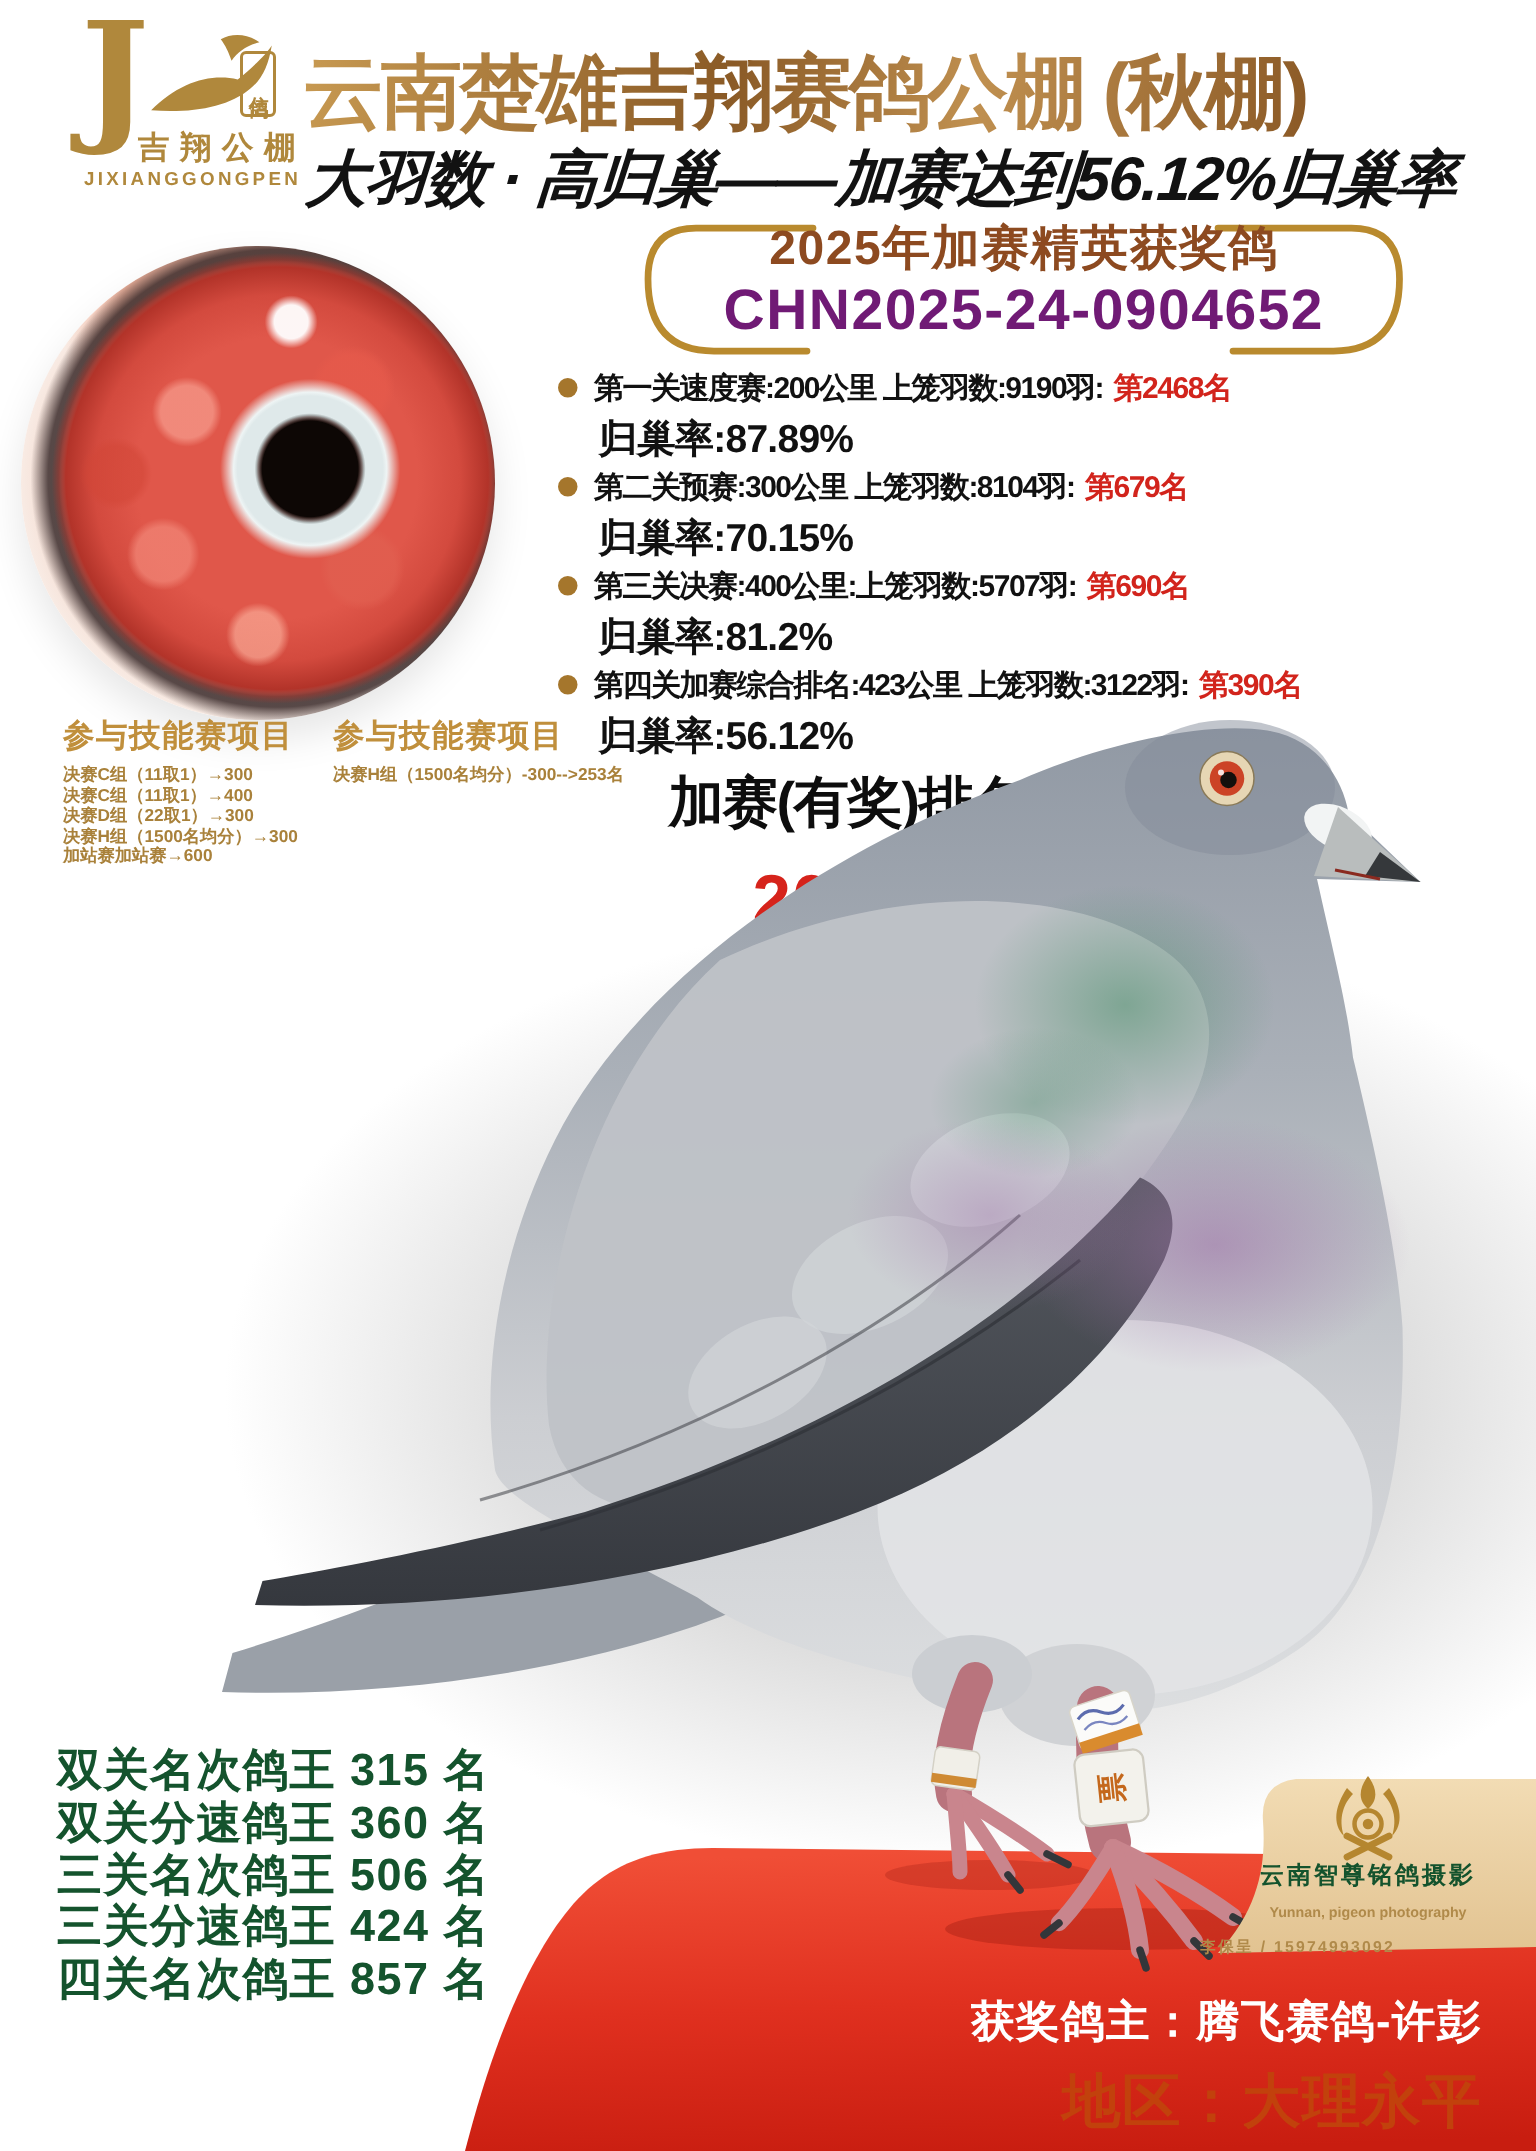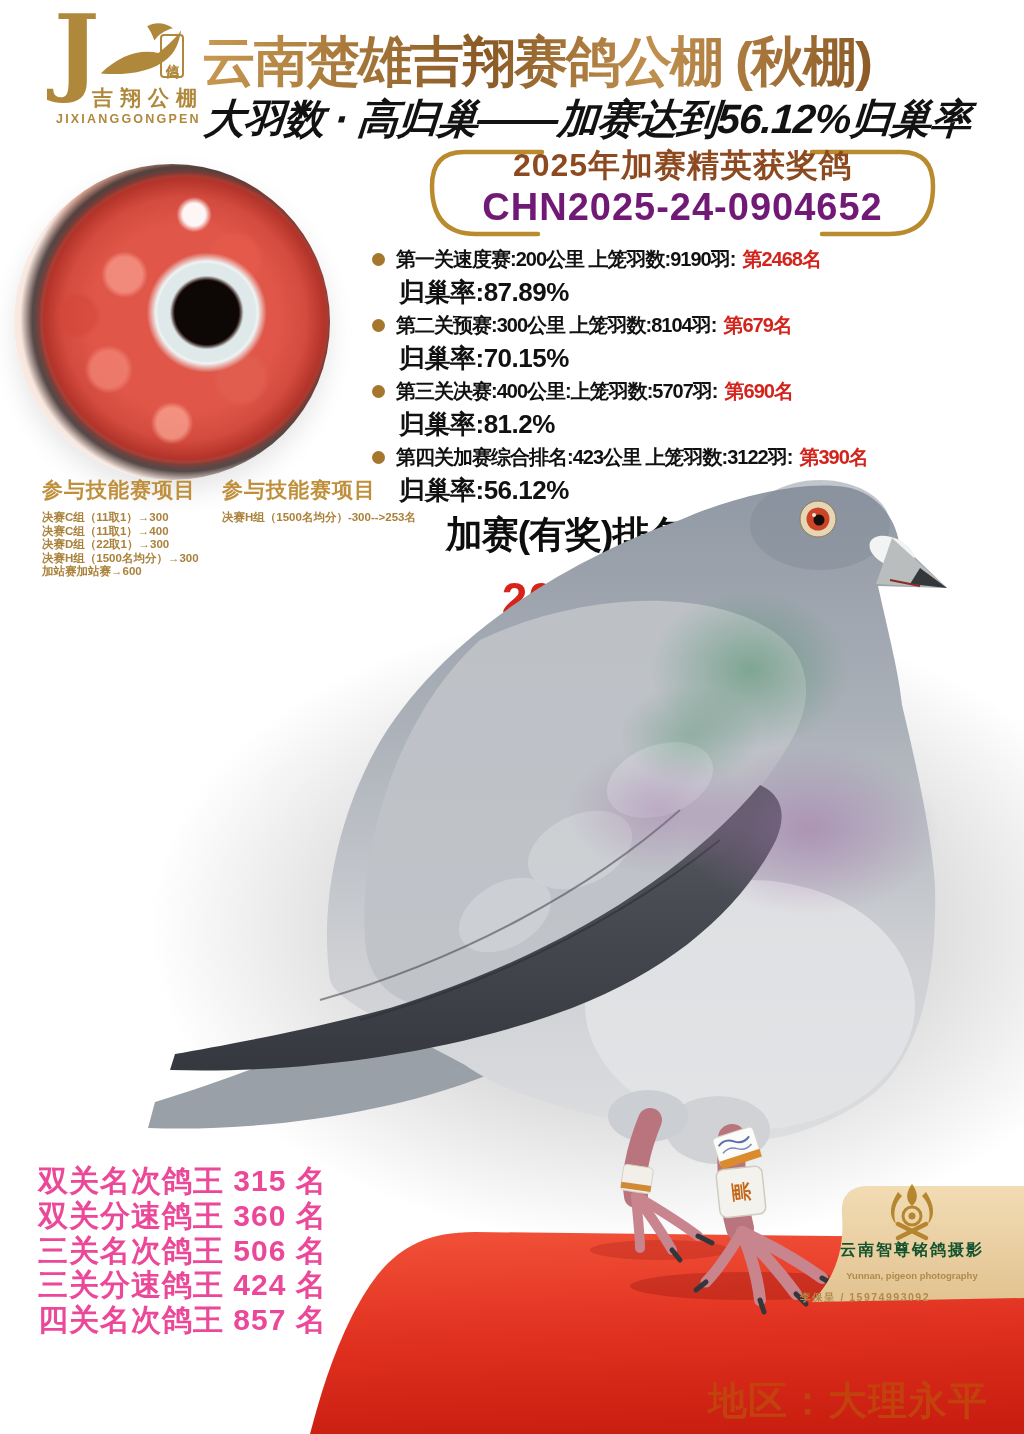--- a/index.html
+++ b/index.html
@@ -77,21 +77,21 @@
   .stamp-en{position:absolute;left:0;top:90px;width:100%;text-align:center;font-size:9.5px;font-weight:bold;color:#b08a4a;}
   .stamp-tel{position:absolute;left:0;top:111px;width:100%;text-align:left;font-size:10.5px;font-weight:bold;
              color:#b08a4a;letter-spacing:1.5px;}
 
   
   .footer-owner{right:36px;top:1328px;font-size:29px;font-weight:900;color:#ffffff;letter-spacing:1px;white-space:nowrap;}
   .footer-region{right:36px;top:1374px;font-size:39px;font-weight:900;color:#c2410c;letter-spacing:1px;white-space:nowrap;}
 
   
   .kings{left:38px;top:1164px;}
-  .king-line{font-size:30px;font-weight:900;color:#ec4899;line-height:34.8px;letter-spacing:1px;white-space:nowrap;}
+  .king-line{font-size:30px;font-weight:900;color:#14532d;line-height:34.8px;letter-spacing:1px;white-space:nowrap;}
 </style>
 </head>
 <body>
 
 <div class="poster">
 
   <div class="abs gray-bg"></div>
 
   <div class="abs logo">
     <div class="logo-j">J</div>
@@ -278,20 +278,21 @@
         <circle cx="40" cy="34" r="3.5" fill="#b5862f"></circle>
         <path d="M 26,56 L 54,42" stroke="#b5862f" stroke-width="4.5" stroke-linecap="round"></path>
         <path d="M 26,42 L 54,56" stroke="#b5862f" stroke-width="4.5" stroke-linecap="round"></path>
       </g>
     </svg>
     <div class="stamp-cn">云南智尊铭鸽摄影</div>
     <div class="stamp-en">Yunnan, pigeon photography</div>
     <div class="stamp-tel">李保呈 / 15974993092</div>
   </div>
 
+  <div class="abs footer-owner">获奖鸽主：腾飞赛鸽-许彭</div>
   <div class="abs footer-region">地区：大理永平</div>
 
   <div class="abs kings">
     <div class="king-line">双关名次鸽王 315 名</div>
     <div class="king-line">双关分速鸽王 360 名</div>
     <div class="king-line">三关名次鸽王 506 名</div>
     <div class="king-line">三关分速鸽王 424 名</div>
     <div class="king-line">四关名次鸽王 857 名</div>
   </div>
 

